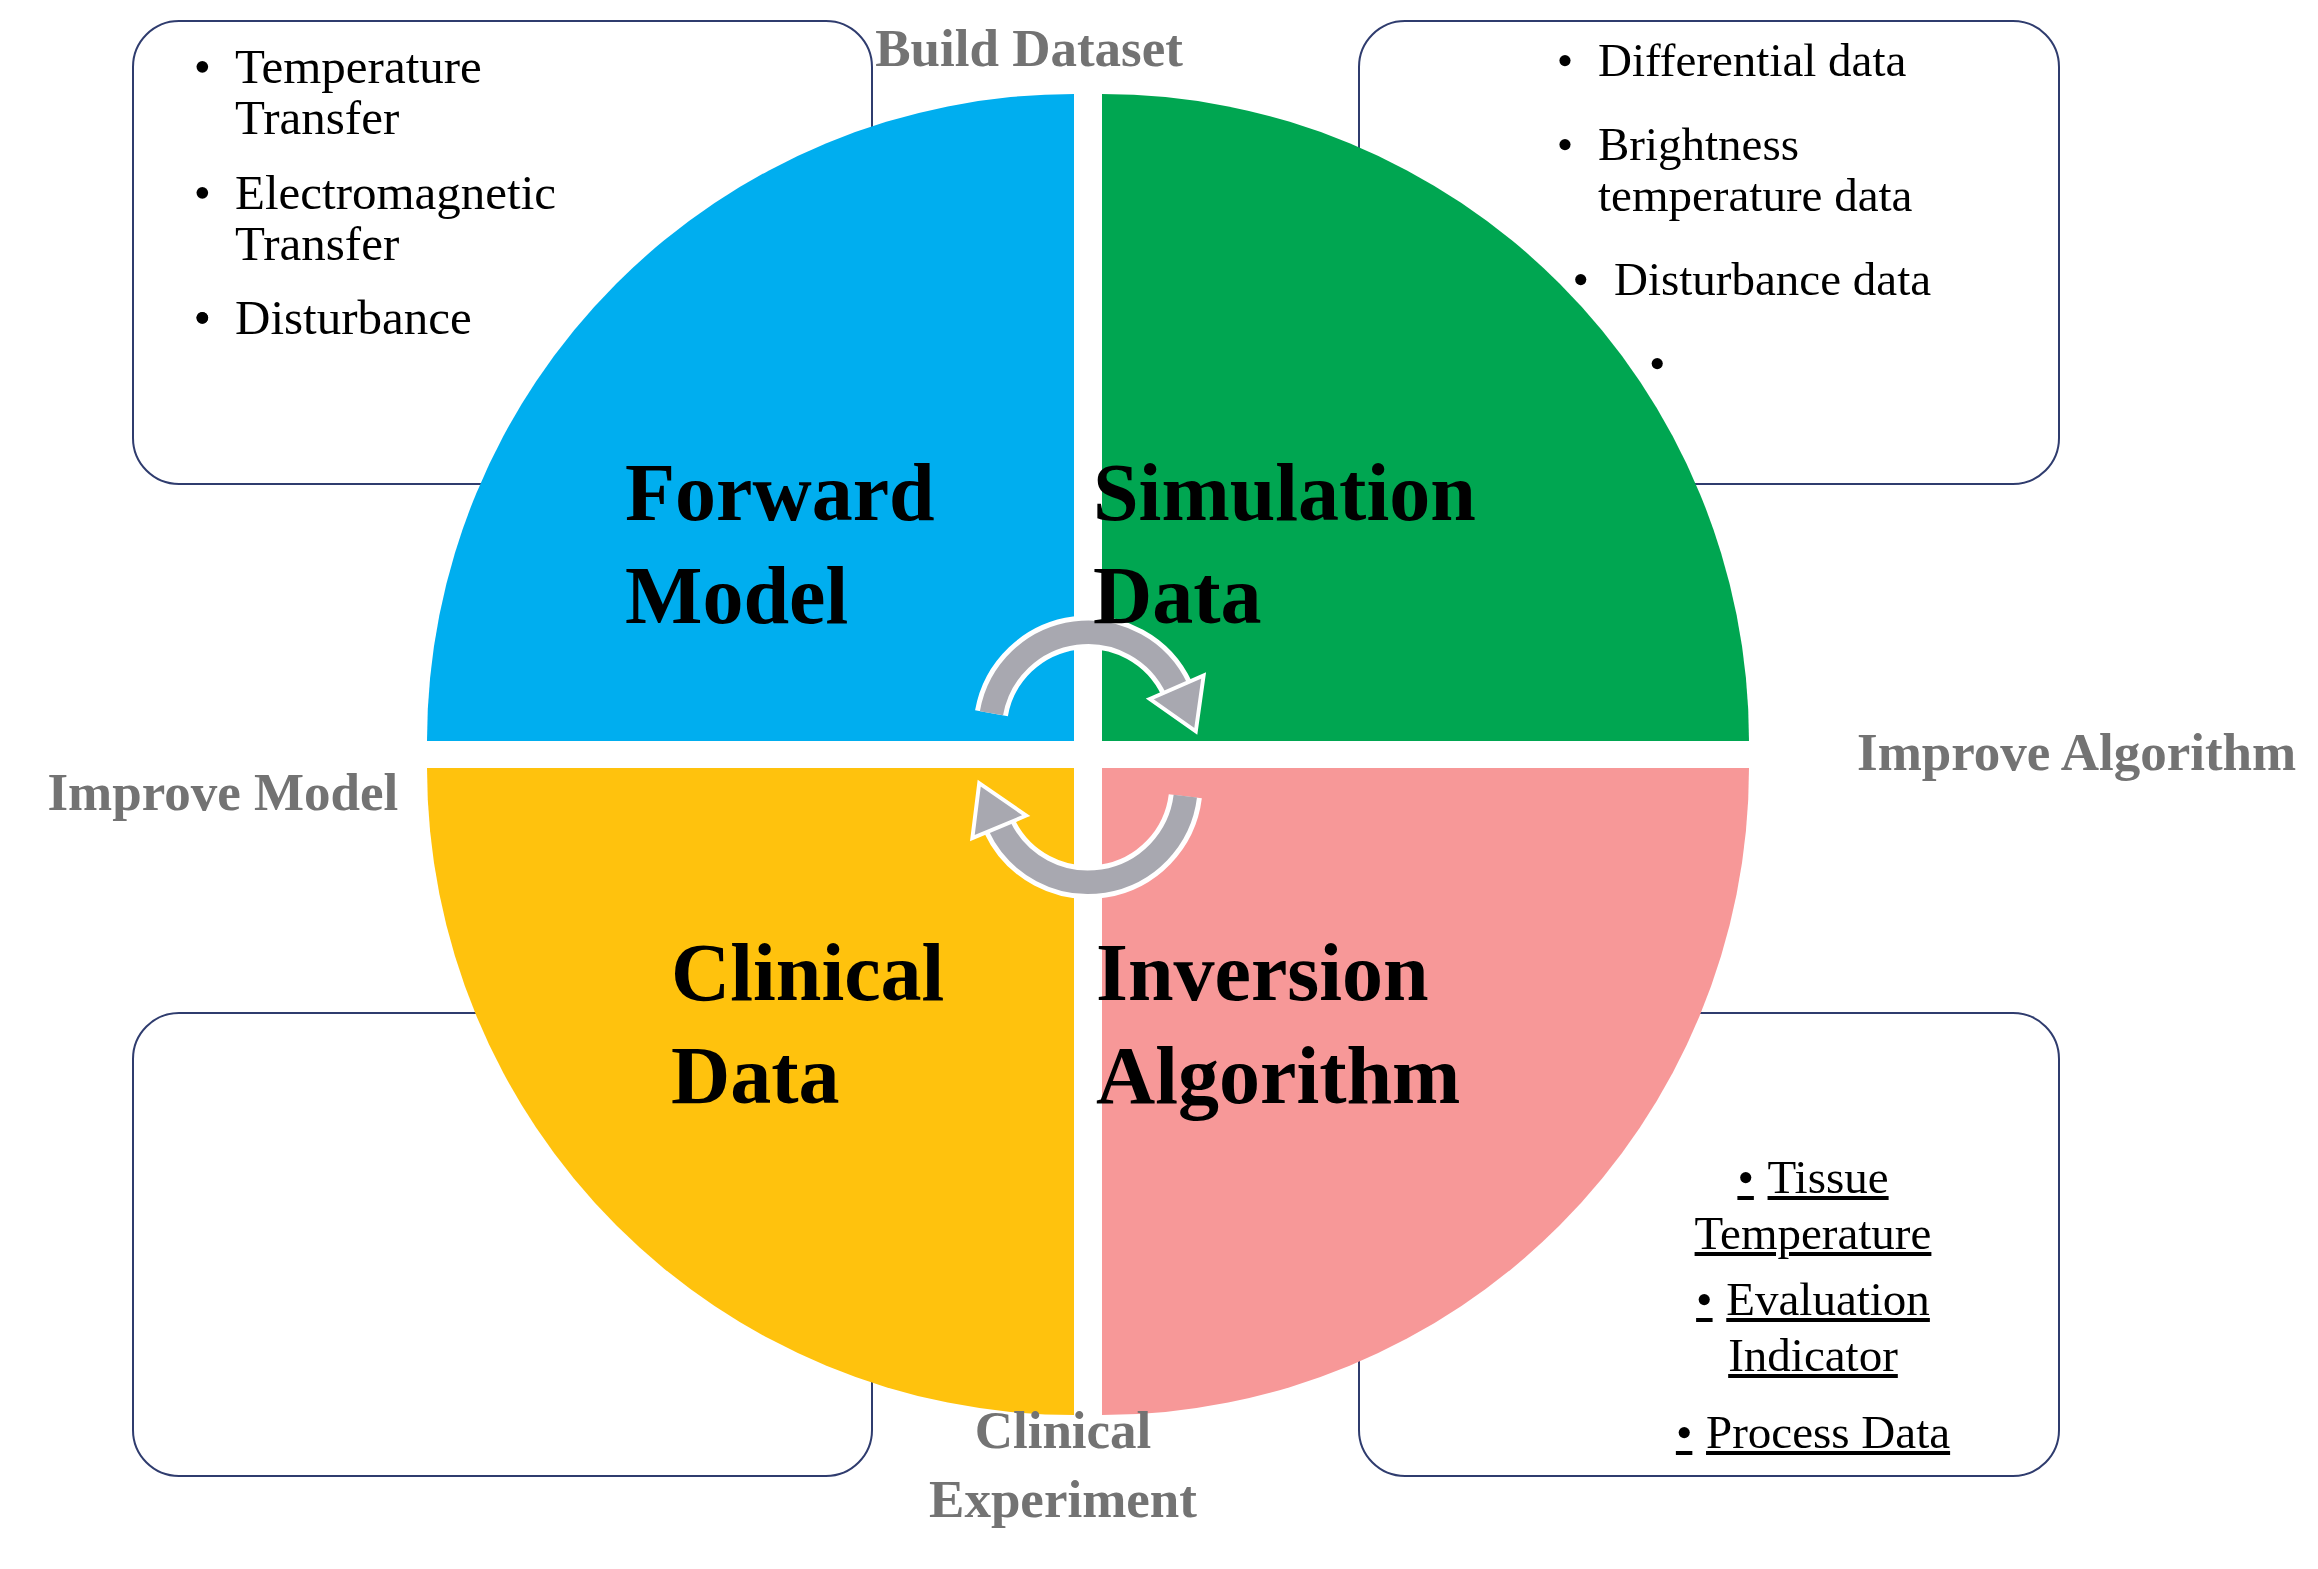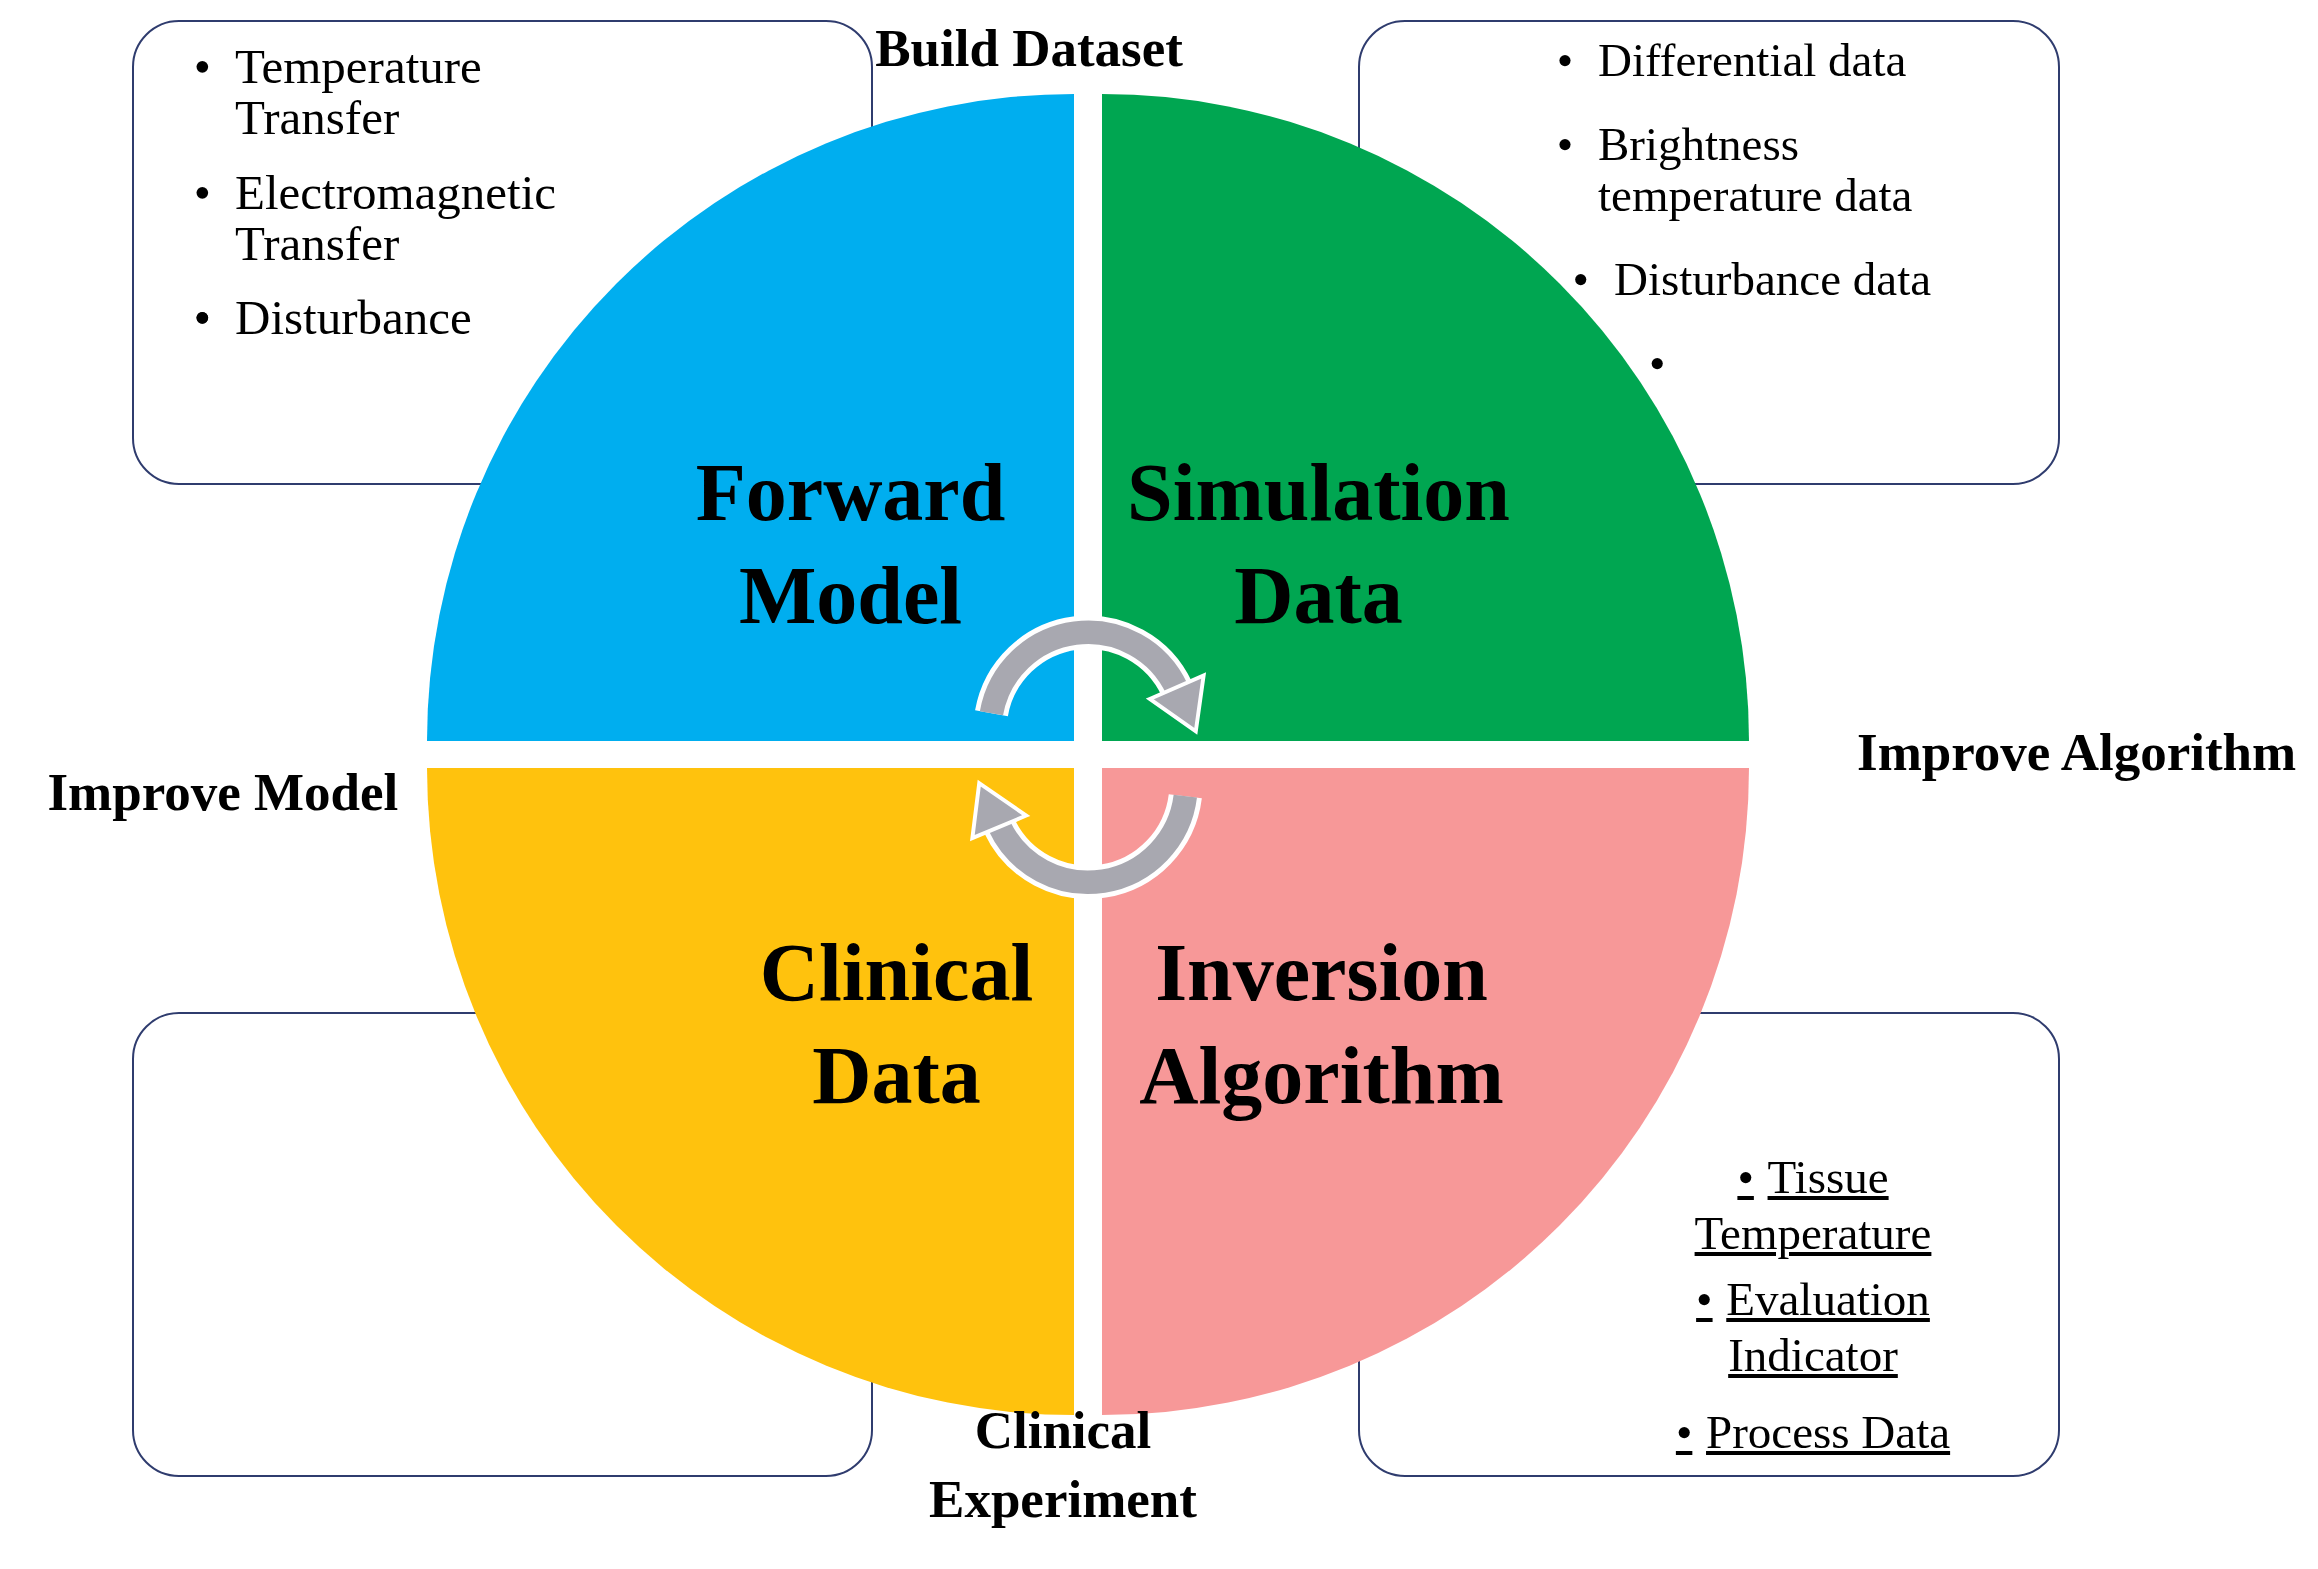--- a/index.html
+++ b/index.html
@@ -19,32 +19,32 @@
 
   
   .quad { position:absolute; width:647px; height:647px; z-index:2; }
   .q-tl { left:427px;  top:94px;  border-radius:647px 0 0 0;   background:#00AEEF; }
   .q-tr { left:1102px; top:94px;  border-radius:0 647px 0 0;   background:#00A651; }
   .q-bl { left:427px;  top:768px; border-radius:0 0 0 647px;   background:#FFC20D; }
   .q-br { left:1102px; top:768px; border-radius:0 0 647px 0;   background:#F79898; }
 
   
   .quad-title {
-    position:absolute; z-index:4; width:451px; text-align:center;
+    position:absolute; z-index:4; width:451px; 
     font-size:82px; font-weight:bold; color:#000000; line-height:103px;
     white-space:pre-line; letter-spacing:0px;
   }
   .t-fm { left:625px;  top:441px; }
   .t-sd { left:1093px; top:441px; }
   .t-cd { left:671px;  top:921px; }
   .t-ia { left:1096px; top:921px; }
 
   
   .cycle-label {
-    position:absolute; z-index:5; font-weight:bold; color:#000000;
+    position:absolute; z-index:5; font-weight:bold; color:#737373;
     font-size:53px; line-height:65px; white-space:pre-line;
   }
   .l-top    { left:833px;  top:15.7px;  width:392px; text-align:center; }
   .l-left   { left:4.9px;    top:760px; width:436px; text-align:center; }
   .l-right  { left:1813px; top:720px; width:505px; text-align:left;margin-left:44px; }
   .l-bottom { left:867px;  top:1396px; width:392px; text-align:center; line-height:69px; }
 
   
   .blist { position:absolute; z-index:4; color:#000000; }
   .blist .item { position:relative; }

